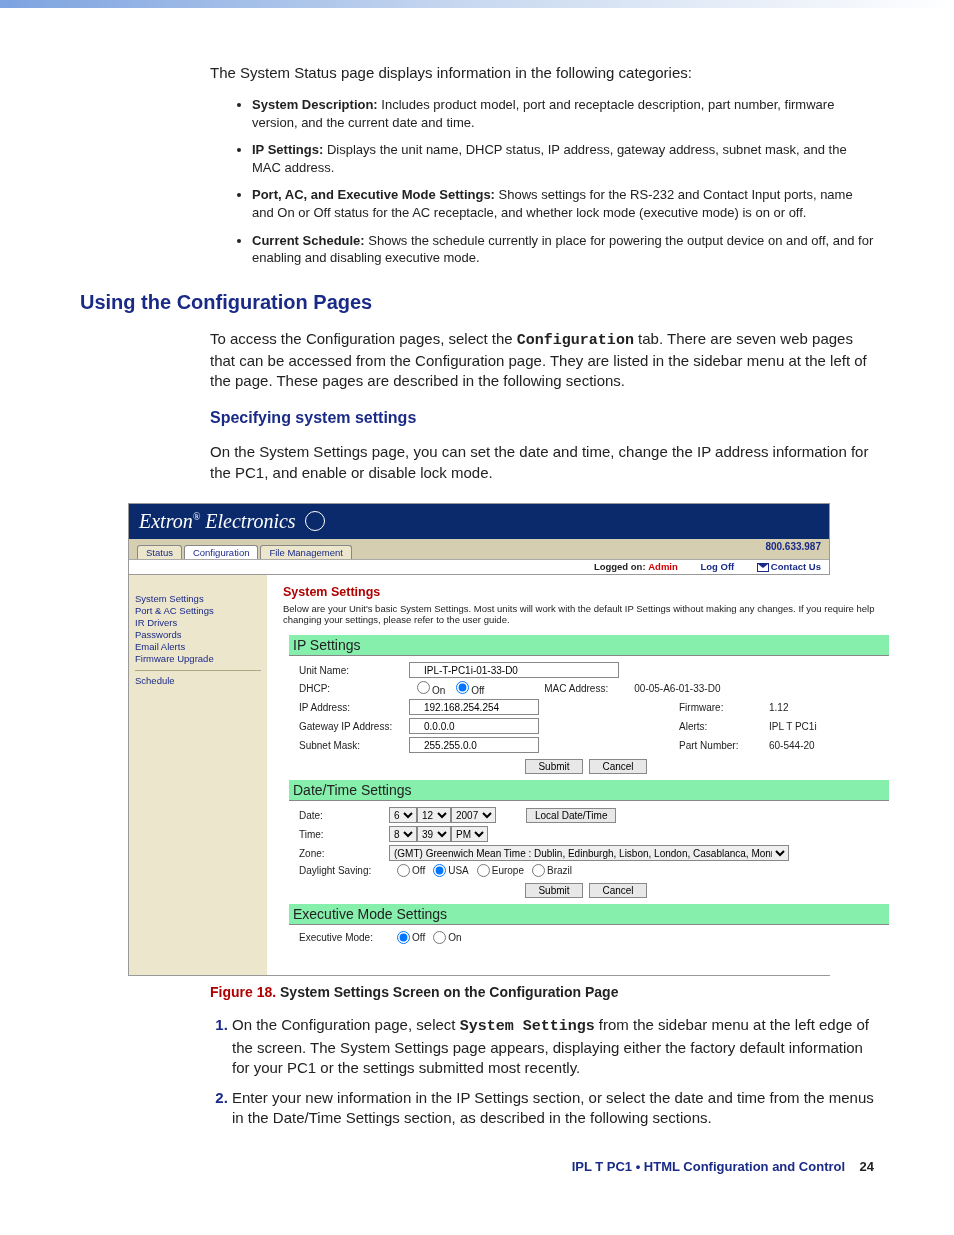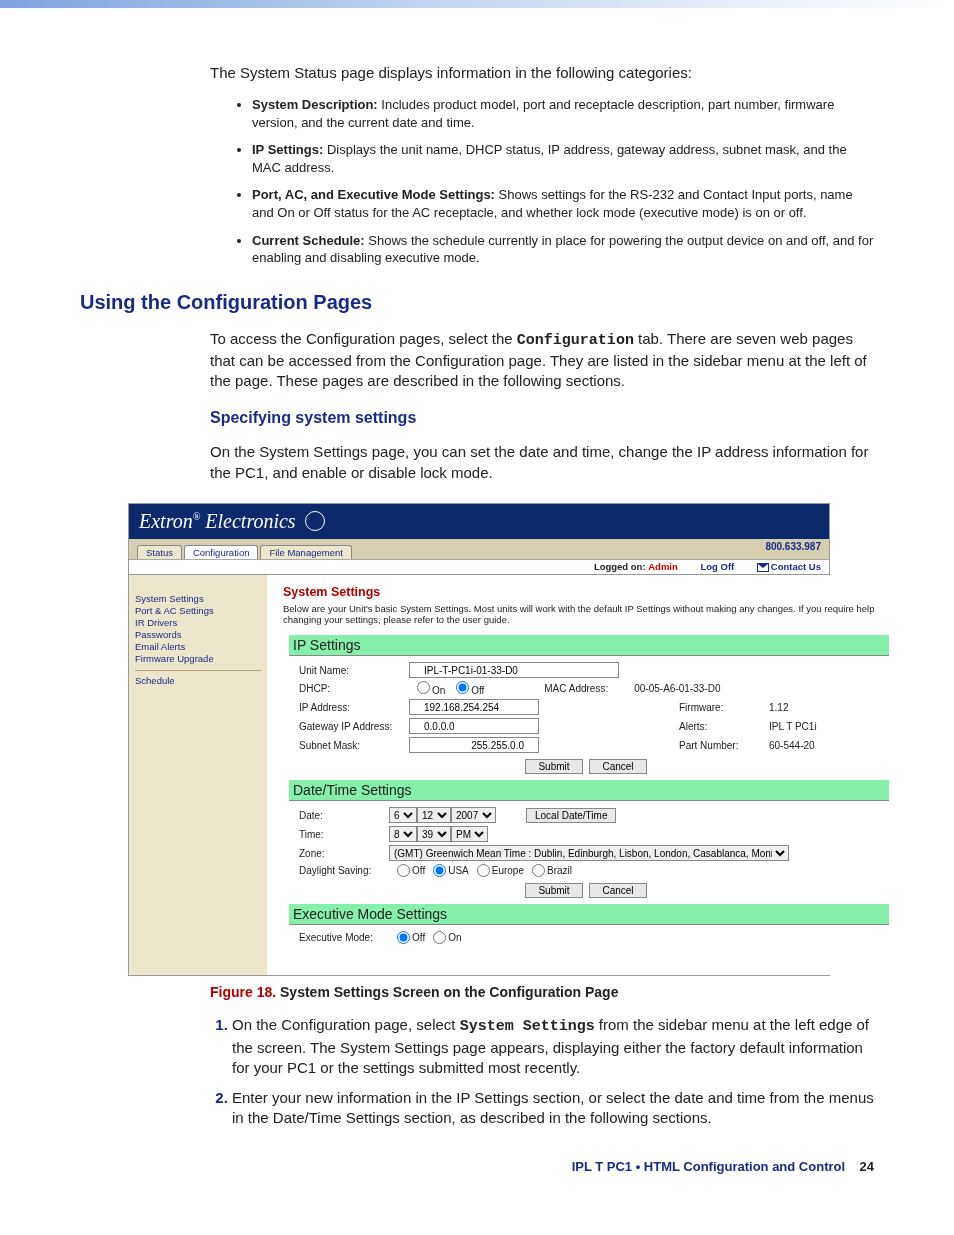--- a/index.html
+++ b/index.html
@@ -263,21 +263,21 @@
           <span class="right-val">1.12</span>
         </div>
         <div class="ss-form-row">
           <span class="lbl">Gateway IP Address:</span>
           <input type="text" style="width: 100px;" value="0.0.0.0">
           <span class="right-lbl" style="margin-left:140px">Alerts:</span>
           <span class="right-val">IPL T PC1i</span>
         </div>
         <div class="ss-form-row">
           <span class="lbl">Subnet Mask:</span>
-          <input type="text" style="width: 100px; text-align: right;" value="255.255.0.0">
+          <input type="text" style="width: 100px;" value="255.255.0.0">
           <span class="right-lbl" style="margin-left:140px">Part Number:</span>
           <span class="right-val">60-544-20</span>
         </div>
         <div class="ss-buttons">
           <button>Submit</button>
           <button>Cancel</button>
         </div>
 
         <div class="ss-section">Date/Time Settings</div>
         <div class="ss-form-row">

